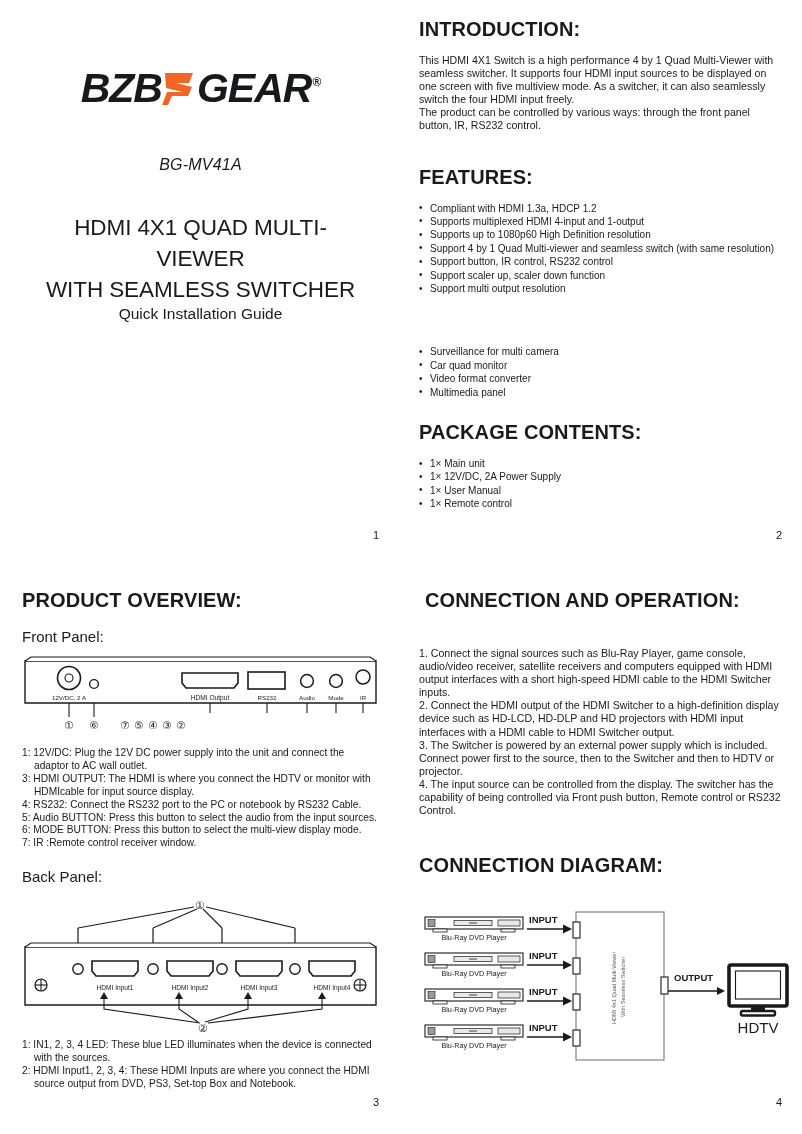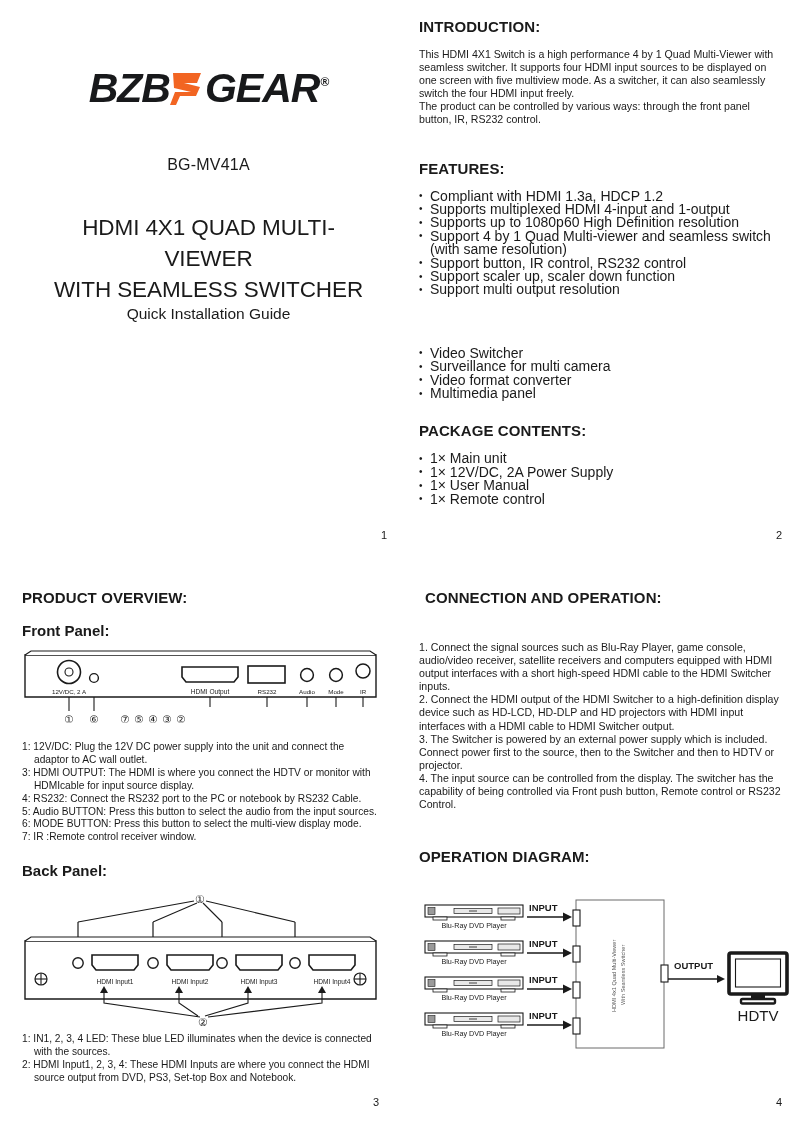--- a/index.html
+++ b/index.html
@@ -13,21 +13,21 @@
     position: relative;
     font-family: "Liberation Sans", sans-serif;
     color: #1a1a1a;
     overflow: hidden;
   }
   .page {
     position: absolute;
     box-sizing: border-box;
   }
   
-  #page1 { left: 8px;   top: 0;   width: 401px; height: 567px; padding: 18px 32px; }
+  #page1 { left: 0;   top: 0;   width: 401px; height: 567px; padding: 18px 32px; }
   #page2 { left: 401px; top: 0; width: 401px; height: 567px; padding: 18px 20px 18px 18px; }
   #page3 { left: 0;   top: 567px; width: 401px; height: 567px; padding: 22px 22px 10px 22px; }
   #page4 { left: 401px; top: 567px; width: 401px; height: 567px; padding: 22px 20px 10px 18px; }
 
   
   .logo-wrap {
     margin-top: 38px;
     text-align: center;
     position: relative;
     height: 52px;
@@ -58,52 +58,53 @@
     font-weight: bold;
     vertical-align: 16px;
     margin-left: 1px;
   }
 
   .model {
     text-align: center;
     font-size: 16px;
     margin-top: 48px;
     letter-spacing: 0.2px;
+    font-style: italic;
   }
   .product-title {
     text-align: center;
     font-size: 22.5px;
     line-height: 31px;
     margin-top: 38px;
     letter-spacing: -0.1px;
   }
   .qig {
     text-align: center;
     font-size: 15.5px;
   }
 
   
   h2.sec {
-    font-size: 15px;
+    font-size: 20px;
     font-weight: bold;
     margin: 0 0 13px 0;
     letter-spacing: 0.1px;
   }
   h2.sec.indent { margin-left: 6px; }
   .body-text {
     font-size: 10.6px;
     line-height: 13.1px;
     margin: 0;
   }
   .body-text p { margin: 0; }
   ul.bullets {
     list-style: none;
     margin: 0;
     padding: 0;
-    font-size: 14px;
+    font-size: 10px;
     line-height: 13.4px;
   }
   ul.bullets li {
     position: relative;
     padding-left: 11px;
     margin: 0;
   }
   ul.bullets li::before {
     content: "\2022";
     position: absolute;
@@ -134,21 +135,21 @@
     color: #1a1a1a;
   }
   #page1 .pageno { right: 22px; }
   #page2 .pageno { right: 20px; }
   #page3 .pageno { right: 22px; }
   #page4 .pageno { right: 20px; }
 
   .subhead {
     font-size: 15px;
     margin: 6px 0 10px 0;
-    font-weight: bold;
+    font-weight: normal;
   }
 
   
   .panel-fig { position: relative; }
   .panel-fig svg { display: block; }
 
   
   .diagram { position: relative; }
   .diagram svg { display: block; }
 </style>
@@ -198,22 +199,22 @@
     <li>Support 4 by 1 Quad Multi-viewer and seamless switch (with same resolution)</li>
     <li>Support button, IR control, RS232 control</li>
     <li>Support scaler up, scaler down function</li>
     <li>Support multi output resolution</li>
   </ul>
 
   <div class="gap-lg"></div>
   <div style="height:17px"></div>
 
   <ul class="bullets">
-    <li>Video Switcher</li>
     <li>Surveillance for multi camera</li>
+    <li>Car quad monitor</li>
     <li>Video format converter</li>
     <li>Multimedia panel</li>
   </ul>
 
   <div class="gap-md"></div>
 
   <h2 class="sec">PACKAGE CONTENTS:</h2>
   <ul class="bullets">
     <li>1× Main unit</li>
     <li>1× 12V/DC, 2A Power Supply</li>
@@ -370,21 +371,21 @@
 
   <div class="body-text">
     <p>1. Connect the signal sources such as Blu-Ray Player, game console, audio/video receiver, satellite receivers and computers equipped with HDMI output interfaces with a short high-speed HDMI cable to the HDMI Switcher inputs.</p>
     <p>2. Connect the HDMI output of the HDMI Switcher to a high-definition display device such as HD-LCD, HD-DLP and HD projectors with HDMI input interfaces with a HDMI cable to HDMI Switcher output.</p>
     <p>3. The Switcher is powered by an external power supply which is included. Connect power first to the source, then to the Switcher and then to HDTV or projector.</p>
     <p>4. The input source can be controlled from the display. The switcher has the capability of being controlled via Front push button, Remote control or RS232 Control.</p>
   </div>
 
   <div style="height:37px"></div>
 
-  <h2 class="sec">OPERATION DIAGRAM:</h2>
+  <h2 class="sec">CONNECTION DIAGRAM:</h2>
 
   <div class="diagram" style="margin-top:22px">
     <svg width="370" height="190" viewBox="0 0 370 190" aria-hidden="true">
       <defs>
         <g id="dvd">
           <rect x="0" y="0" width="98" height="12" fill="#ffffff" stroke="#1a1a1a" stroke-width="1.1"></rect>
           <rect x="3" y="2.5" width="7" height="7" fill="#9a9a9a" stroke="#1a1a1a" stroke-width="0.6"></rect>
           <rect x="29" y="3.5" width="38" height="5" fill="#e8e8e8" stroke="#1a1a1a" stroke-width="0.7"></rect>
           <rect x="73" y="3" width="22" height="6" fill="#e8e8e8" stroke="#1a1a1a" stroke-width="0.7"></rect>
           <line x1="44" y1="6" x2="52" y2="6" stroke="#1a1a1a" stroke-width="0.8"></line>

